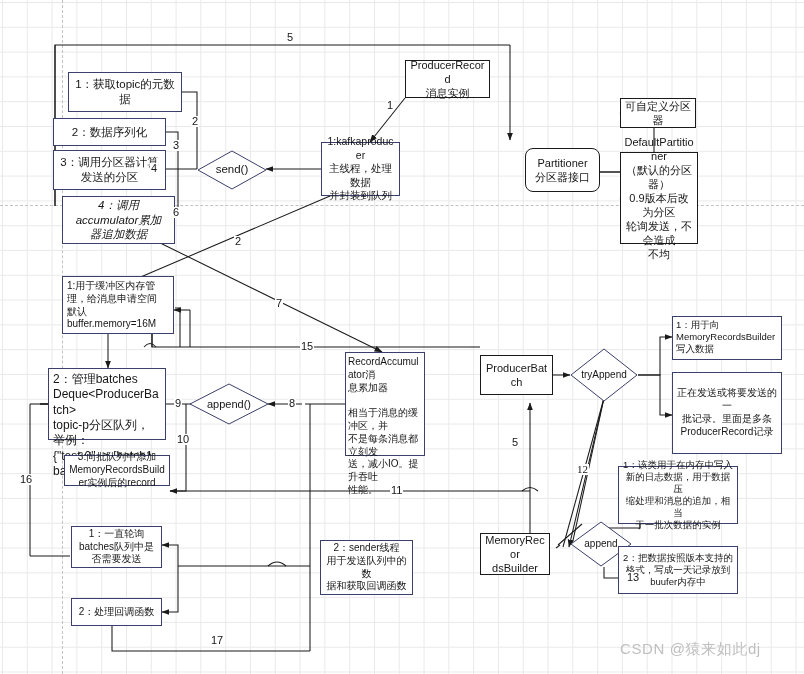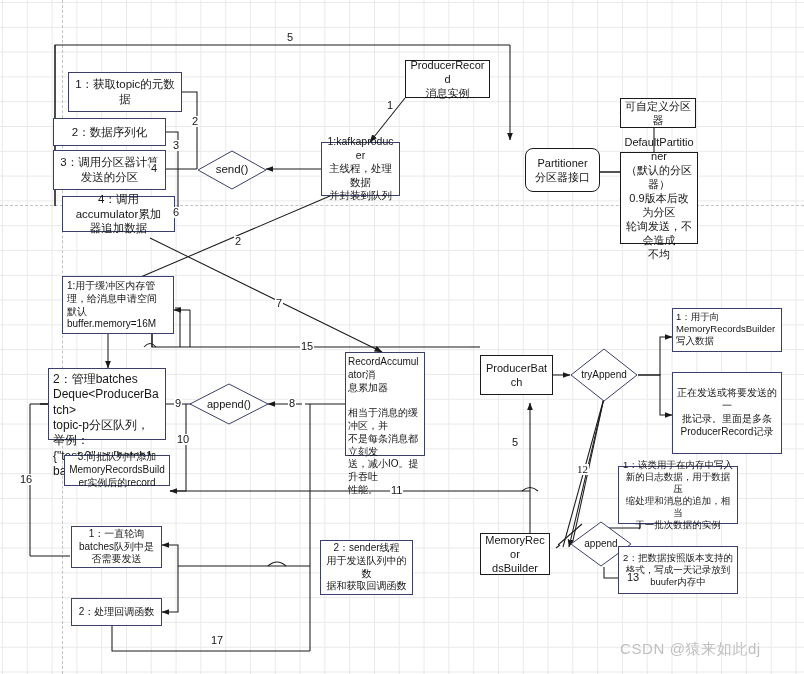--- a/index.html
+++ b/index.html
@@ -189,21 +189,21 @@
     </g>
   </svg>
 
   <div class="node" style="left:68px; top:72px; width:114px; height:40px; font-size:11.5px;">1：获取topic的元数据</div>
 
   <div class="node" style="left:53px; top:118px; width:113px; height:28px; font-size:11.5px;">2：数据序列化</div>
 
   <div class="node" style="left:53px; top:150px; width:113px; height:40px; font-size:11.5px;">3：调用分区器计算
 发送的分区</div>
 
-  <div class="node" style="left:62px; top:196px; width:113px; height:36px; font-size:11.5px;">4：调用
+  <div class="node" style="left:62px; top:196px; width:113px; height:48px; font-size:11.5px;font-style:italic;">4：调用
 accumulator累加
 器追加数据</div>
 
   <div class="diamond-wrap" style="left:197px; top:150px; width:70px; height:40px; font-size:11.5px;">
     <svg width="70" height="40" viewBox="0 0 70 40">
         <polygon points="35,1 69,20 35,39 1,20" fill="#ffffff" stroke="#3b3f6b" stroke-width="1"></polygon>
       </svg>
     <span class="diamond-label">send()</span>
   </div>
 
@@ -257,21 +257,21 @@
 
   <div class="node plain" style="left:480px; top:355px; width:73px; height:40px; font-size:11px;">ProducerBatch</div>
 
   <div class="diamond-wrap" style="left:570px; top:348px; width:68px; height:54px; font-size:10px;">
     <svg width="68" height="54" viewBox="0 0 68 54">
         <polygon points="34,1 67,27 34,53 1,27" fill="#ffffff" stroke="#3b3f6b" stroke-width="1"></polygon>
       </svg>
     <span class="diamond-label">tryAppend</span>
   </div>
 
-  <div class="node align-left" style="left:672px; top:308px; width:110px; height:44px; font-size:9.5px; padding:2px 3px;">1：用于向
+  <div class="node align-left" style="left:672px; top:316px; width:110px; height:44px; font-size:9.5px; padding:2px 3px;">1：用于向
 MemoryRecordsBuilder
 写入数据</div>
 
   <div class="node" style="left:672px; top:372px; width:110px; height:82px; font-size:10px;">正在发送或将要发送的一
 批记录。里面是多条
 ProducerRecord记录</div>
 
   <div class="node plain" style="left:480px; top:533px; width:70px; height:42px; font-size:11px;">MemoryRecor
 dsBuilder</div>
 

